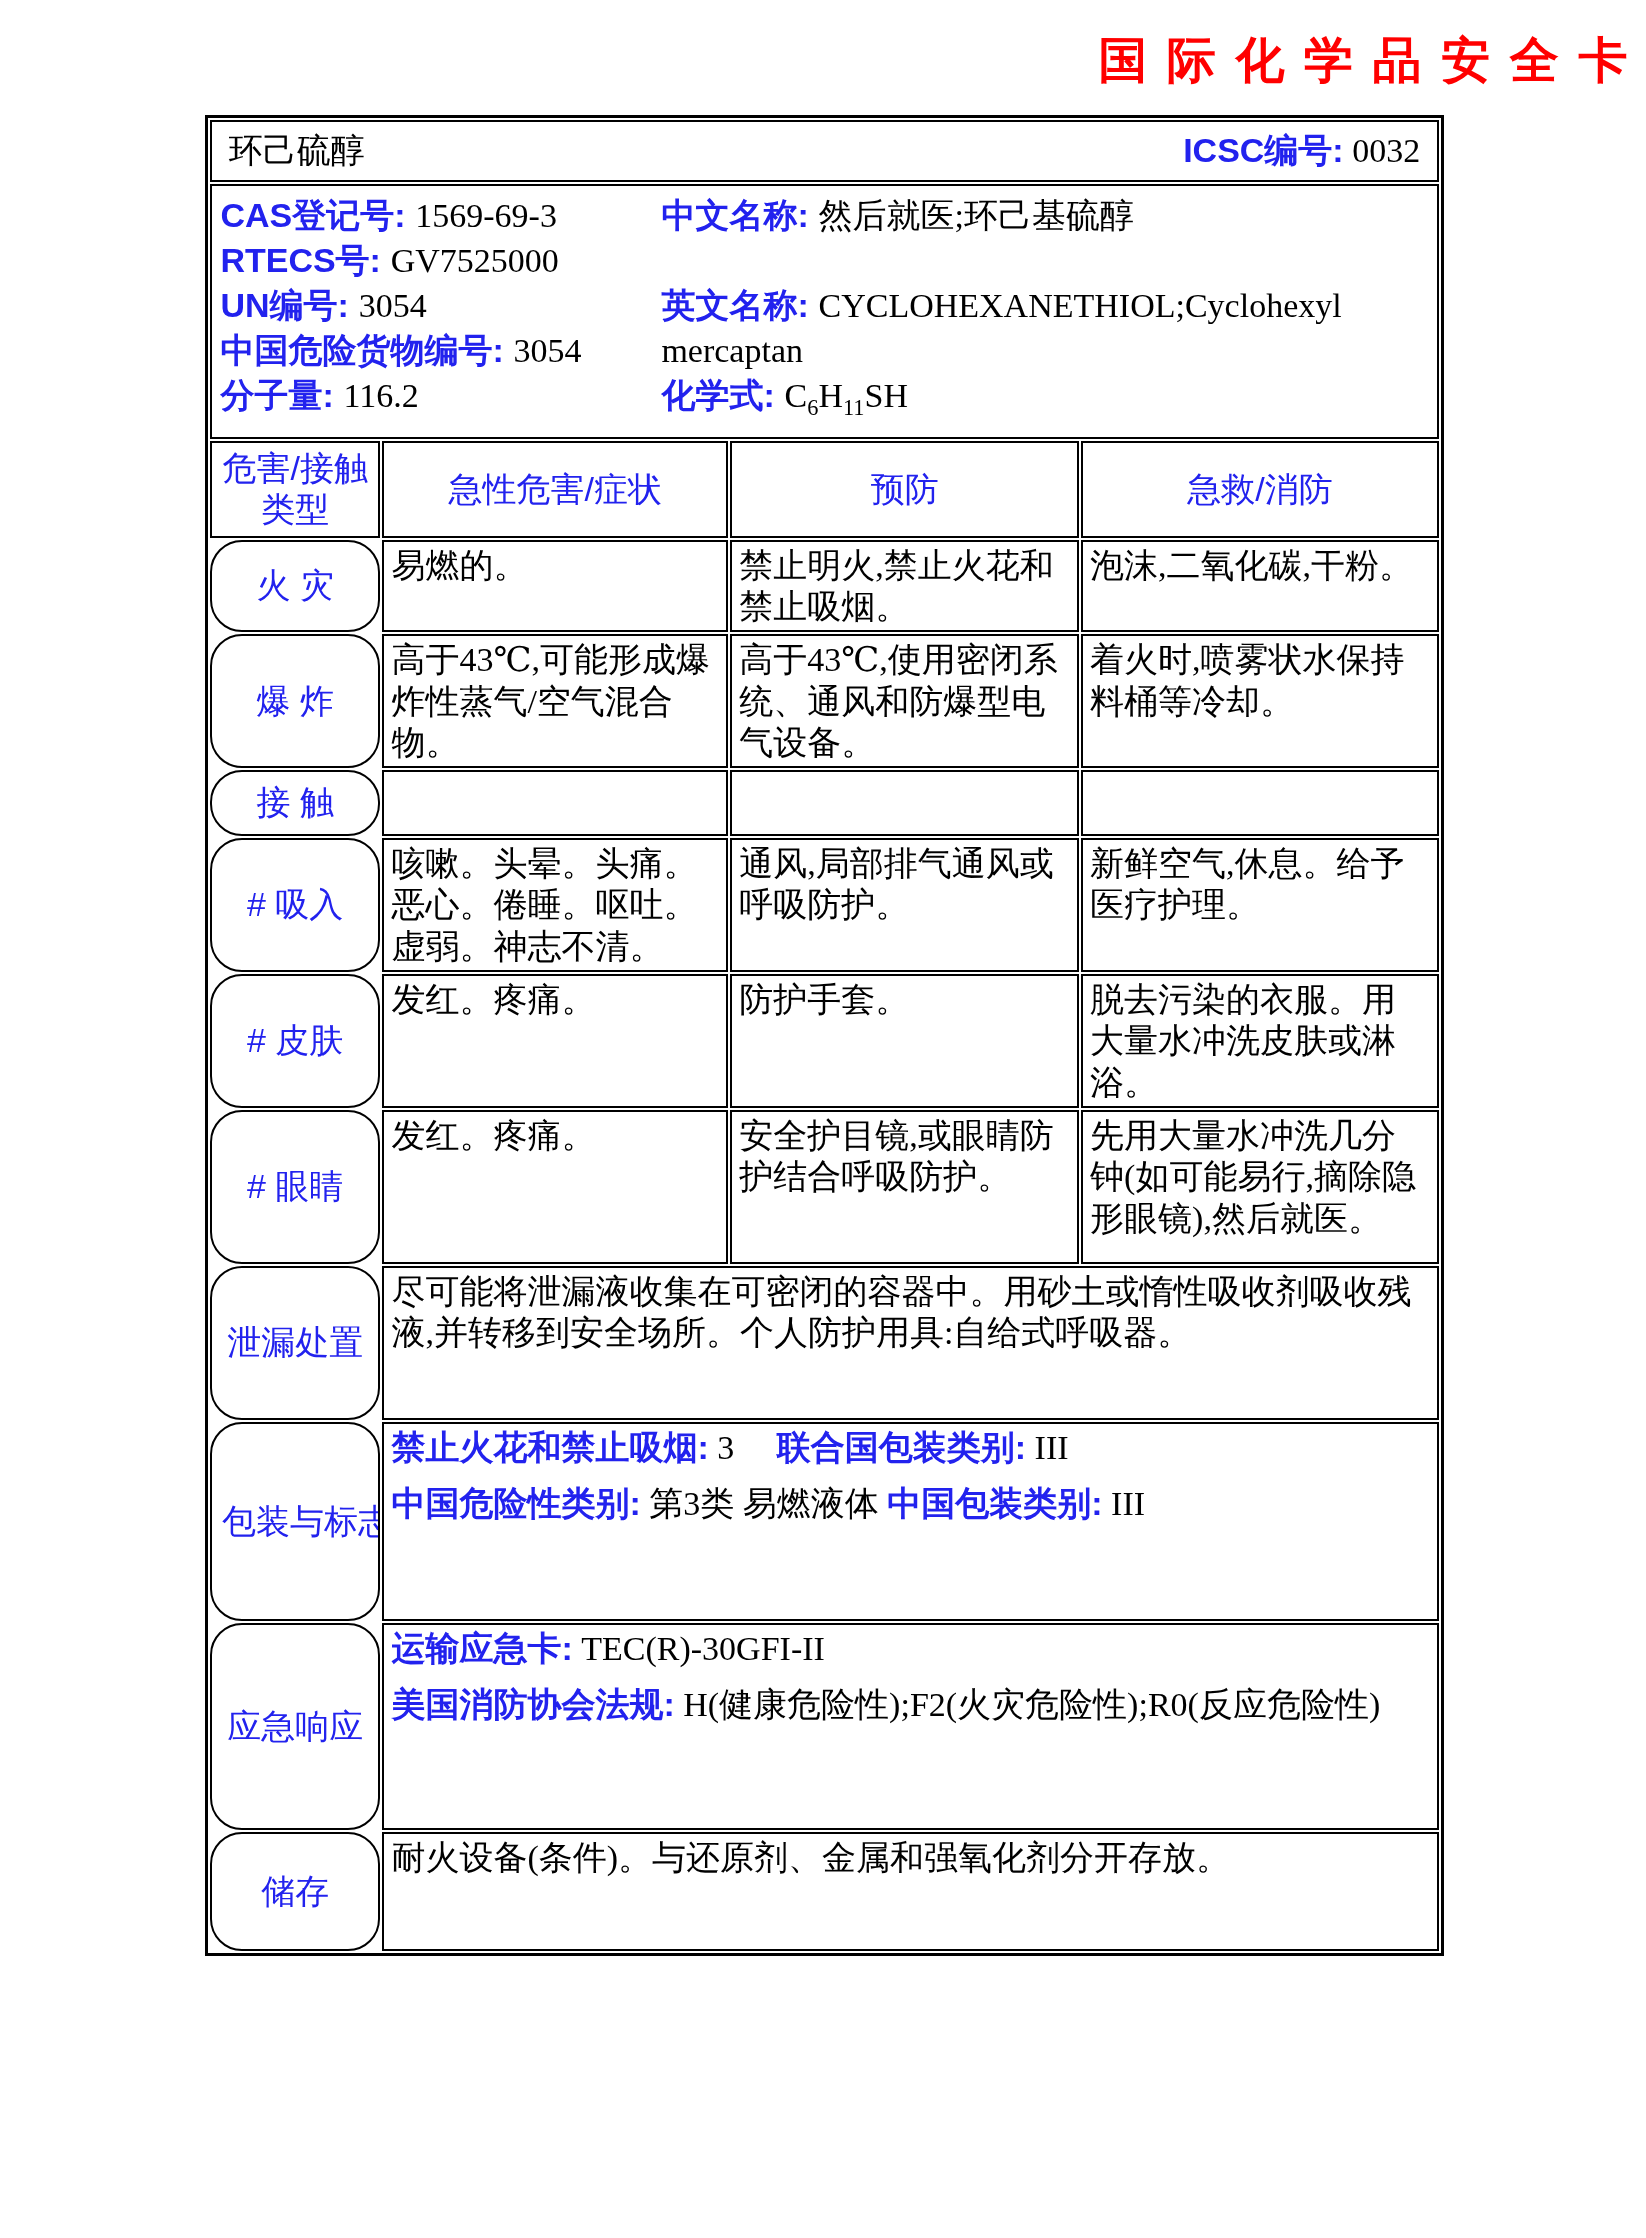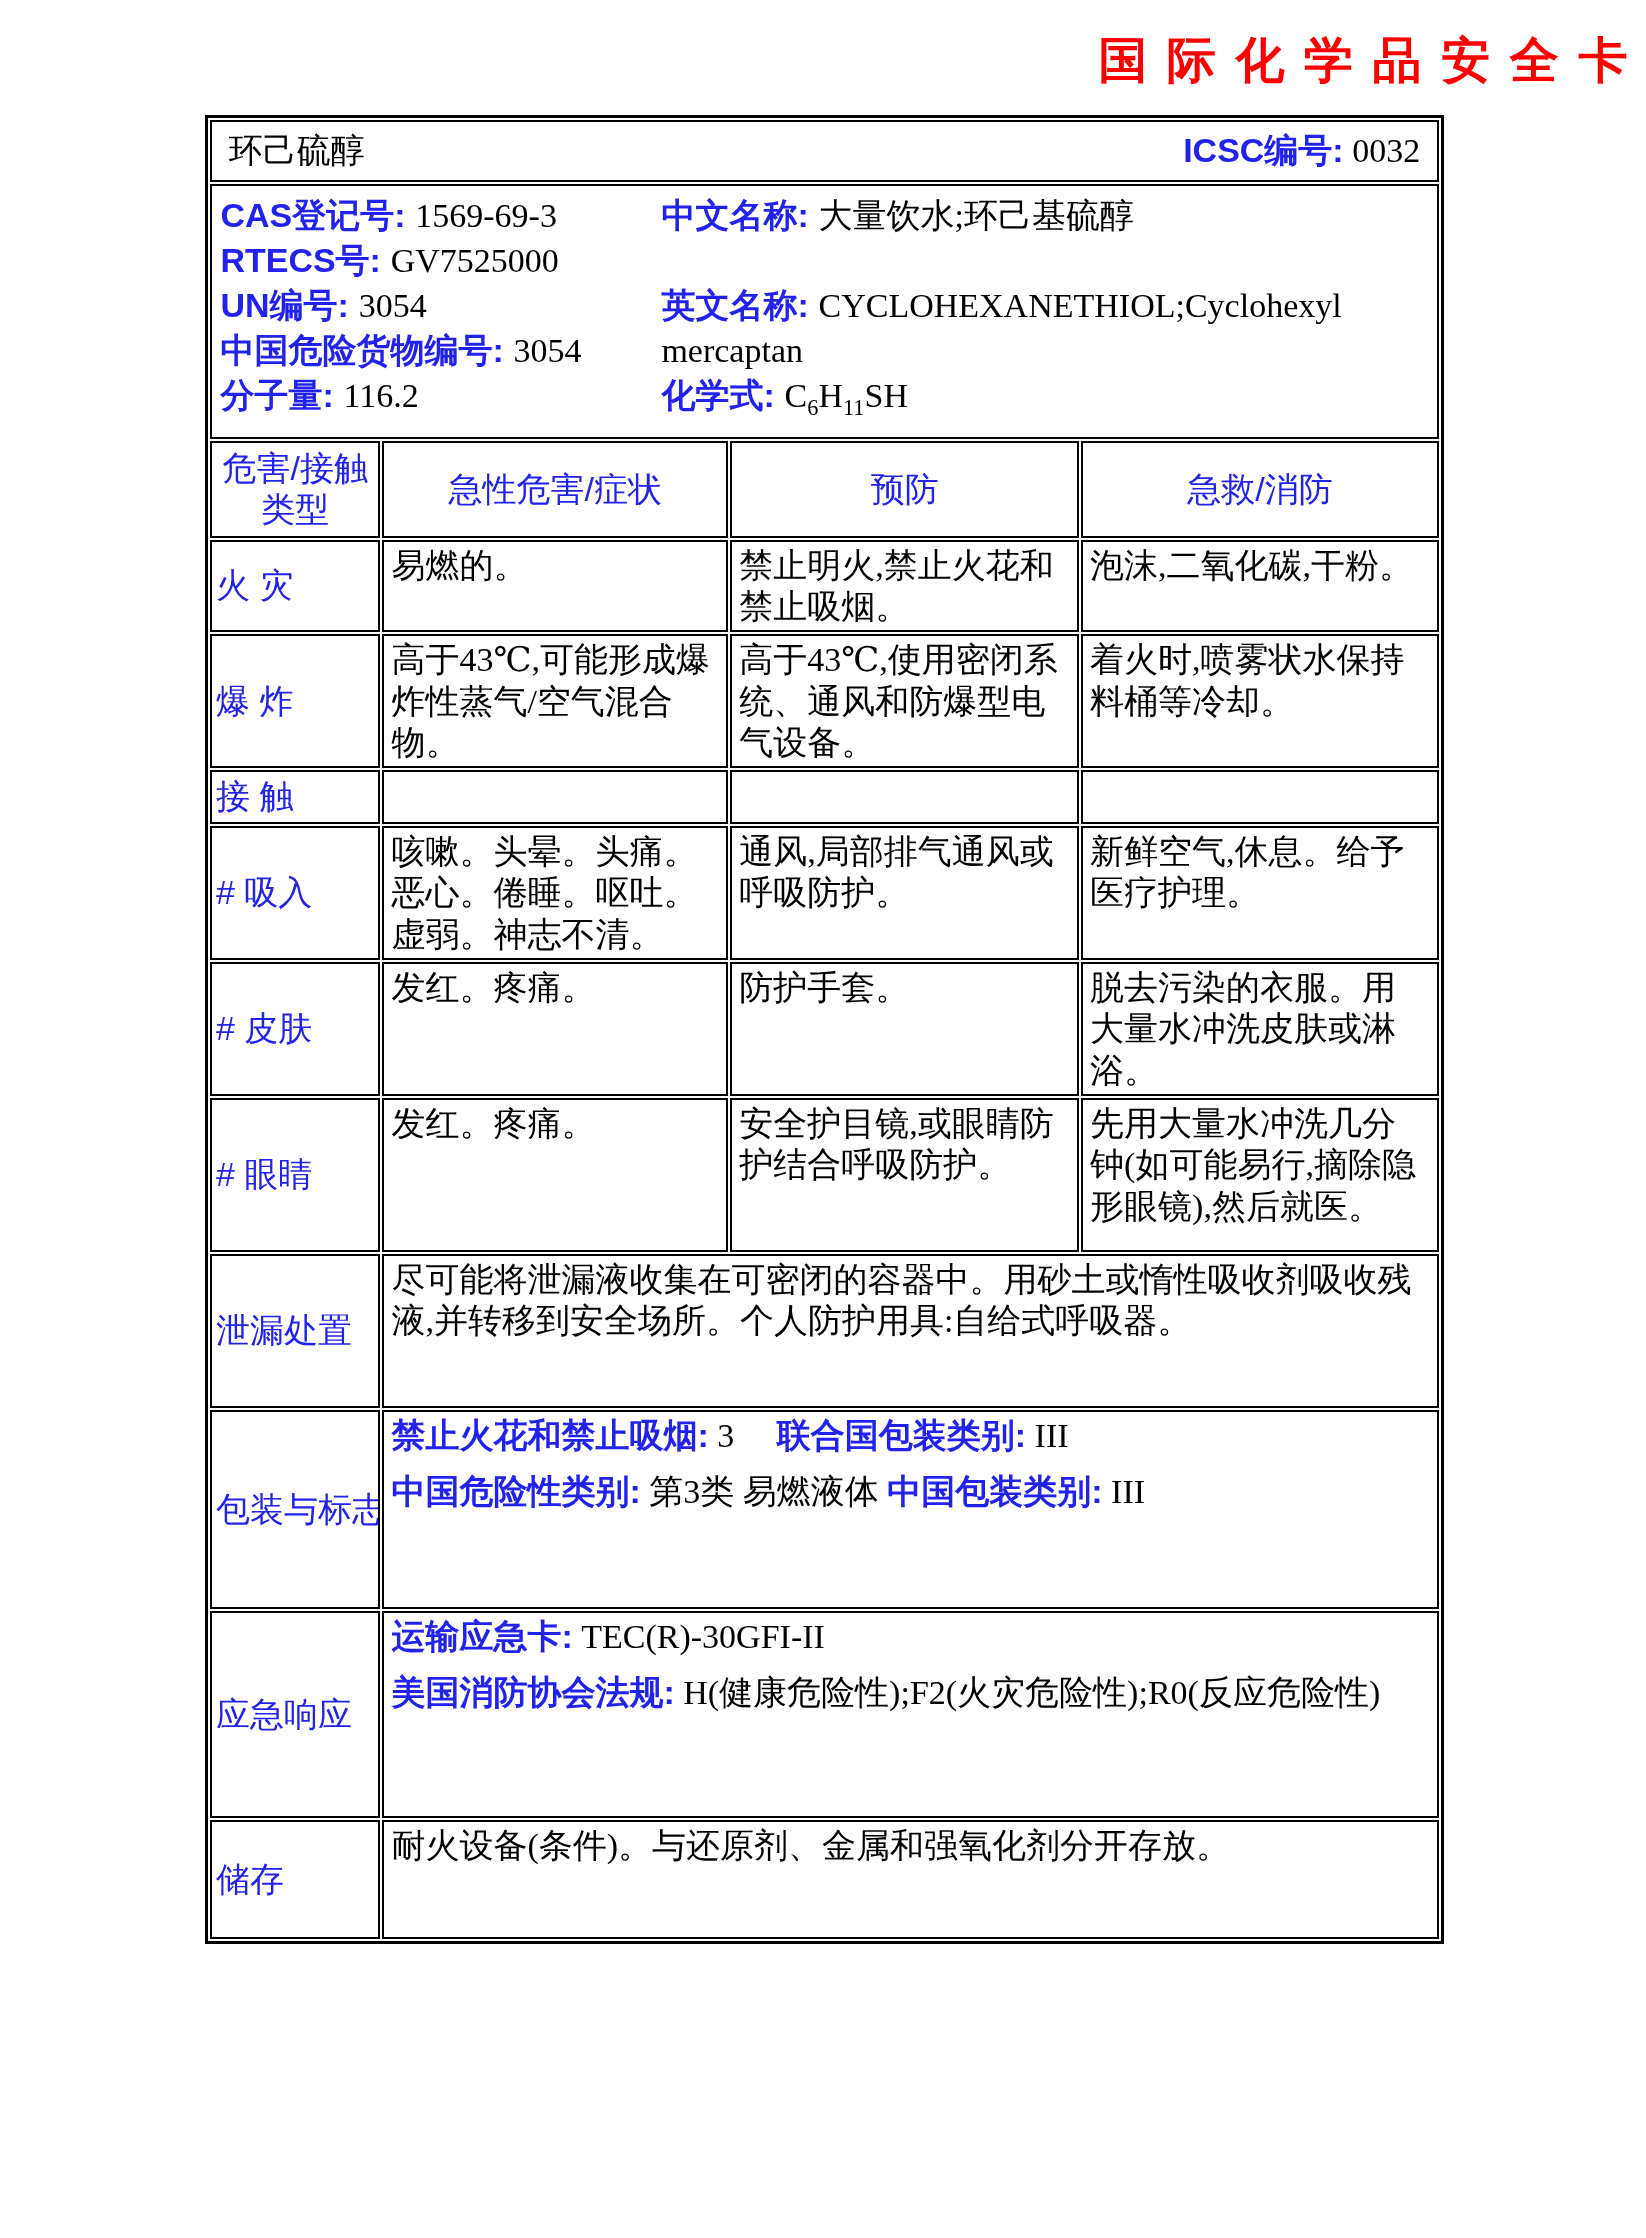--- a/index.html
+++ b/index.html
@@ -26,23 +26,24 @@
   .titlebar-cell{vertical-align:middle;margin-left:28px;}
   .titlebar{display:flex;justify-content:space-between;align-items:center;padding:0 9.8px;}
   
   .identity-wrap{display:flex;padding:4.2px 1.4px;}
   .identity-left{width:441px;flex:none;}
   .identity-right{flex:1;}
   .id-line{line-height:45px;white-space:nowrap;}
   .id-line .lab{margin-right:9.8px;margin-top:48px;}
   
   .rowlabel{
-    text-align:left;vertical-align:middle;white-space:nowrap;
+    text-align:center;vertical-align:middle;white-space:nowrap;
     color:#2222ee;font-family:"Liberation Sans","DejaVu Sans",sans-serif;
-    padding:4px;
+    padding:10px;
+    border-radius:32px;
   }
   .colhead{
     text-align:center;vertical-align:middle;
     color:#2222ee;font-family:"Liberation Sans","DejaVu Sans",sans-serif;
     word-break:break-all;white-space:normal;padding:2.8px;
   }
   .content{vertical-align:top;}
   .para{margin:0 0 15.4px 0;}
   .para:last-child{margin-bottom:0;}
   .gap-left{margin-left:34px;}
@@ -90,21 +91,21 @@
           </div>
           <div class="id-line">
             <span class="blue bold lab">中国危险货物编号:</span><span class="val">3054</span>
           </div>
           <div class="id-line">
             <span class="blue bold lab">分子量:</span><span class="val">116.2</span>
           </div>
         </div>
         <div class="identity-right">
           <div class="id-line">
-            <span class="blue bold lab">中文名称:</span><span class="val">大量饮水;环己基硫醇</span>
+            <span class="blue bold lab">中文名称:</span><span class="val">然后就医;环己基硫醇</span>
           </div>
           <div class="id-line">&nbsp;</div>
           <div class="id-line">
             <span class="blue bold lab">英文名称:</span><span class="val">CYCLOHEXANETHIOL;Cyclohexyl</span>
           </div>
           <div class="id-line">
             <span class="val">mercaptan</span>
           </div>
           <div class="id-line">
             <span class="blue bold lab">化学式:</span><span class="val"><span>C</span><sub>6</sub><span>H</span><sub>11</sub><span>SH</span></span>

